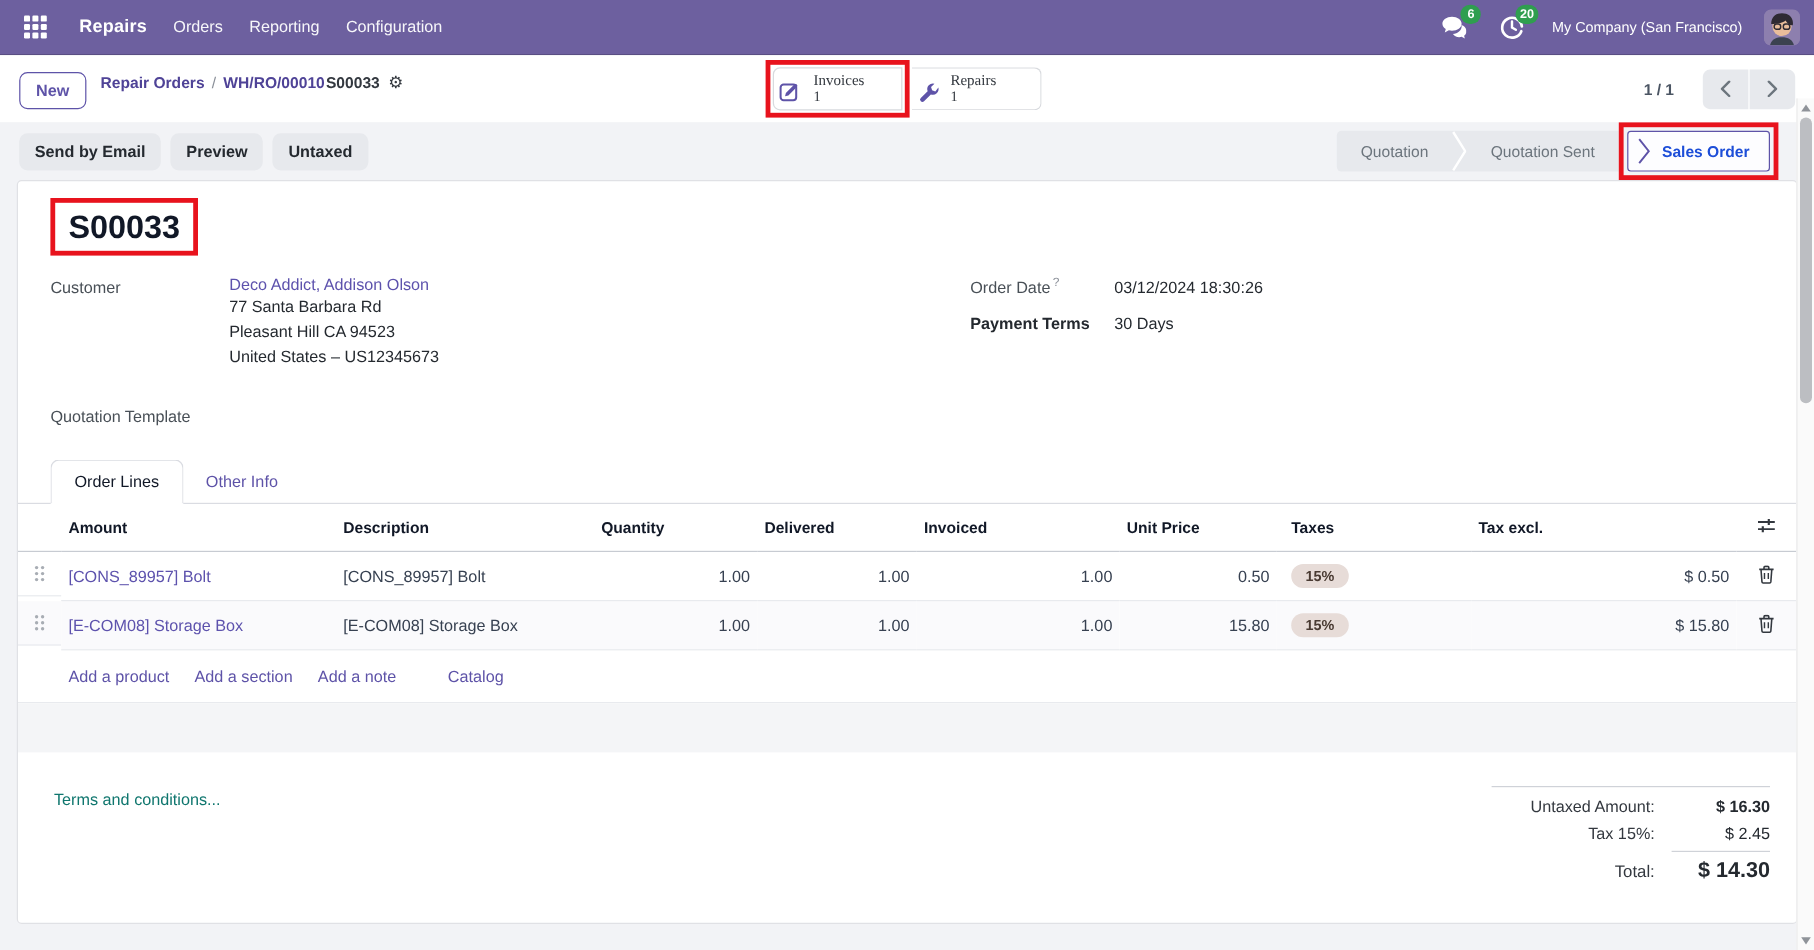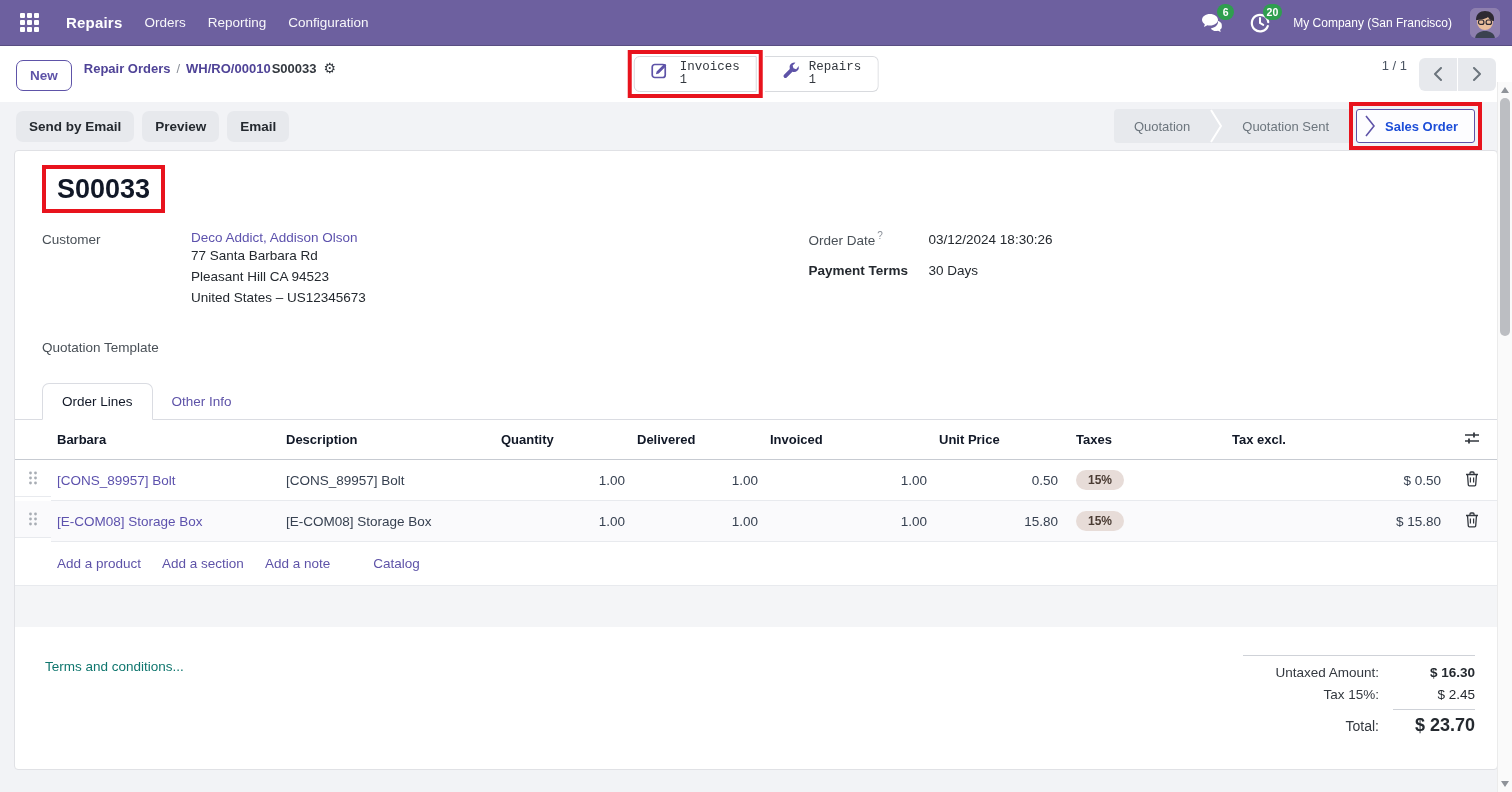--- a/index.html
+++ b/index.html
@@ -33,28 +33,28 @@
   .new-btn { background:#fff; border:1px solid var(--primary,#5e53a8); color:var(--primary,#5e53a8);
     font-weight:600; font-size:13.5px; padding:7px 13px; border-radius:7px; cursor:pointer;}
   .breadcrumbs { display:flex; flex-direction:row; gap:1px; line-height:17px;}
   .bc-line1 { display:flex; gap:6px; align-items:center;}
   .bc-link { color:#4f4397; font-weight:700; font-size:13px; text-decoration:none; cursor:pointer;}
   .bc-sep { color:#8a8f98; }
   .bc-line2 { display:flex; gap:7px; align-items:center; font-weight:700; color:#33383f; font-size:13px;}
   .gear { font-size:14px; color:#33383f; cursor:pointer; line-height:1;}
   .smart-buttons { position:absolute; left:50%; top:50%; transform:translate(-50%,-50%);
     display:flex; align-items:center;}
-  .smart-btn { display:flex; align-items:flex-start; gap:9px; background:#fff; border:1px solid #d8dade;
-    padding:4px 16px; height:36px; min-width:108px; cursor:pointer; font-family:Liberation Mono, monospace;}
+  .smart-btn { display:flex; align-items:flex-end; gap:9px; background:#fff; border:1px solid #d8dade;
+    padding:4px 4px; height:36px; min-width:108px; cursor:pointer; font-family:Liberation Serif, serif;}
   .smart-btn.first { border-radius:6px 0 0 6px; }
   .smart-btn.last { border-radius:0 6px 6px 0; border-left:none; }
   .sb-col { display:flex; flex-direction:column; align-items:flex-start; line-height:13px;}
   .sb-label { font-size:12.5px; color:#33383f;}
   .sb-count { font-size:12px; color:#33383f;}
-  .cp-right { margin-left:auto; display:flex; gap:12px;}
+  .cp-right { margin-left:auto; display:flex; align-items:center; gap:24px;font-weight:bold;}
   .pager-text { color:#4b5563; font-size:13px;}
   .pager-group { display:flex; }
   .pager-btn { width:38px; height:33px; background:#e7e9ed; border:none; cursor:pointer;
     display:flex; align-items:center; justify-content:center;}
   .pager-btn.prev { border-radius:6px 0 0 6px; margin-right:1px;}
   .pager-btn.next { border-radius:0 6px 6px 0;}
 
   
   .content { position:relative; height:690px; background:#f2f3f6; }
   .form-header { height:48px; display:flex; align-items:center; justify-content:space-between;
@@ -256,21 +256,21 @@
       </div>
     </div>
   </div>
 
   <div class="content">
 
     <div class="form-header">
       <div class="fh-left">
         <button class="hdr-btn">Send by Email</button>
         <button class="hdr-btn">Preview</button>
-        <button class="hdr-btn">Email</button>
+        <button class="hdr-btn">Untaxed</button>
       </div>
       <div class="statusbar">
         <div class="status-steps">
           <div class="step">Quotation</div>
           <div class="chev-sep">
             <svg width="12" height="34" viewBox="0 0 12 34">
                 <path d="M1 1l10 16L1 33" fill="none" stroke="#fff" stroke-width="2"></path>
               </svg>
           </div>
           <div class="step">Quotation Sent</div>
@@ -339,21 +339,21 @@
           <col class="c-del">
             <col class="c-inv">
             <col class="c-price">
             <col class="c-tax">
           <col class="c-taxexcl">
             <col class="c-trash">
         </colgroup>
         <thead>
           <tr>
             <th></th>
-            <th>Barbara</th>
+            <th>Amount</th>
             <th>Description</th>
             <th class="num">Quantity</th>
             <th class="num">Delivered</th>
             <th class="num">Invoiced</th>
             <th class="num">Unit Price</th>
             <th class="c-tax">Taxes</th>
             <th class="num">Tax excl.</th>
             <th style="text-align:center">
               <button class="icon-btn">
                 <svg width="16" height="14" viewBox="0 0 16 14">
@@ -443,21 +443,21 @@
           <div class="t-row">
             <span class="t-label">Untaxed Amount:</span>
             <span class="t-value bold">$ 16.30</span>
           </div>
           <div class="t-row">
             <span class="t-label">Tax 15%:</span>
             <span class="t-value">$ 2.45</span>
           </div>
           <div class="t-row total">
             <span class="t-label">Total:</span>
-            <span class="t-value">$ 23.70</span>
+            <span class="t-value">$ 14.30</span>
           </div>
         </div>
       </div>
     </div>
   </div>
 
   <div class="scrollbar">
     <div class="sb-arrow sb-up"></div>
     <div class="sb-thumb"></div>
     <div class="sb-arrow sb-down"></div>

